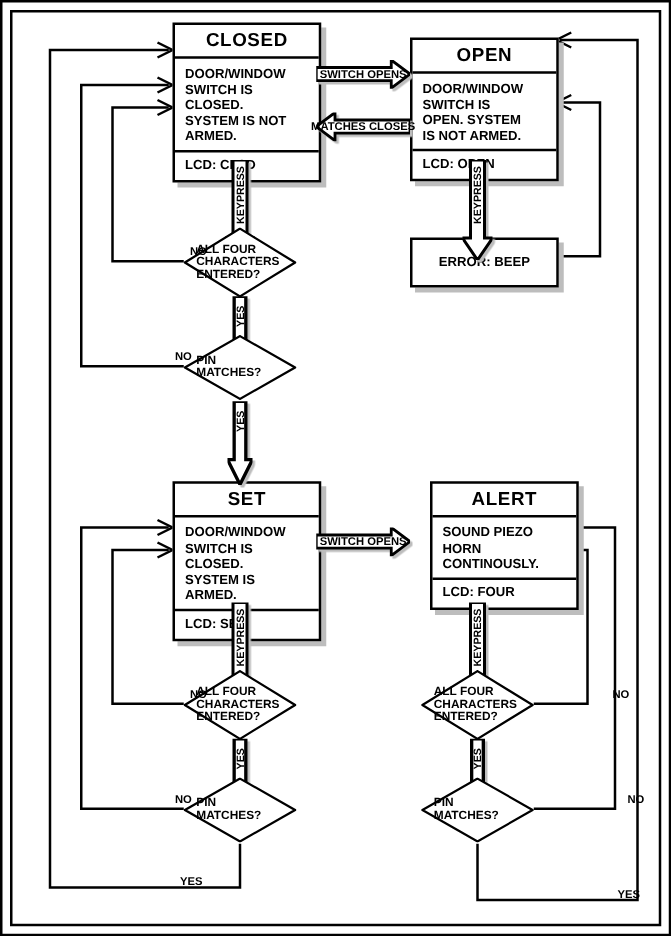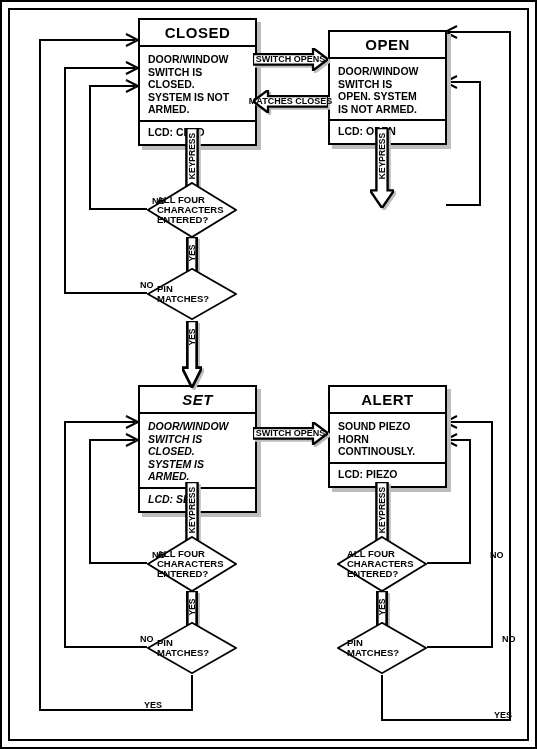--- a/index.html
+++ b/index.html
@@ -155,32 +155,35 @@
   <div class="body">DOOR/WINDOW SWITCH IS CLOSED. SYSTEM IS NOT ARMED.</div>
   <div class="lcd">LCD: CLSD</div>
 </div>
 
 <div class="el statebox" style="left:318px; top:20px; width:115px;">
   <div class="title">OPEN</div>
   <div class="body">DOOR/WINDOW SWITCH IS OPEN. SYSTEM IS NOT ARMED.</div>
   <div class="lcd">LCD: OPEN</div>
 </div>
 
-<div class="el statebox" style="left:128px; top:375px; width:115px;font-style:italic;">
+<div class="el statebox" style="left:128px; top:375px; width:115px;">
   <div class="title">SET</div>
   <div class="body">DOOR/WINDOW SWITCH IS CLOSED. SYSTEM IS ARMED.</div>
   <div class="lcd">LCD: SET</div>
 </div>
 
-<div class="el statebox" style="left:318px; top:375px; width:115px;">
+<div class="el statebox" style="left:334px; top:375px; width:115px;">
   <div class="title">ALERT</div>
   <div class="body">SOUND PIEZO HORN CONTINOUSLY.</div>
-  <div class="lcd">LCD: PIEZO</div>
-</div>
-
+  <div class="lcd">LCD: FOUR</div>
+</div>
+
+<div class="el procbox" style="left:318px; top:180px; width:115px; height:36px;">
+  <span>ERROR: BEEP</span>
+</div>
 
 <div class="harrow" style="left:243px; top:38px; width:75px; height:22px;">
   <svg viewBox="0 0 100 30">
           <polygon points="0,8 80,8 80,0 100,15 80,30 80,22 0,22" fill="#fff" stroke="#000" stroke-width="3"></polygon>
         </svg>
   <span class="atext">SWITCH OPENS</span>
 </div>
 <div class="harrow" style="left:243px; top:80px; width:75px; height:22px;">
   <svg viewBox="0 0 100 30">
           <polygon points="100,8 20,8 20,0 0,15 20,30 20,22 100,22" fill="#fff" stroke="#000" stroke-width="3"></polygon>

